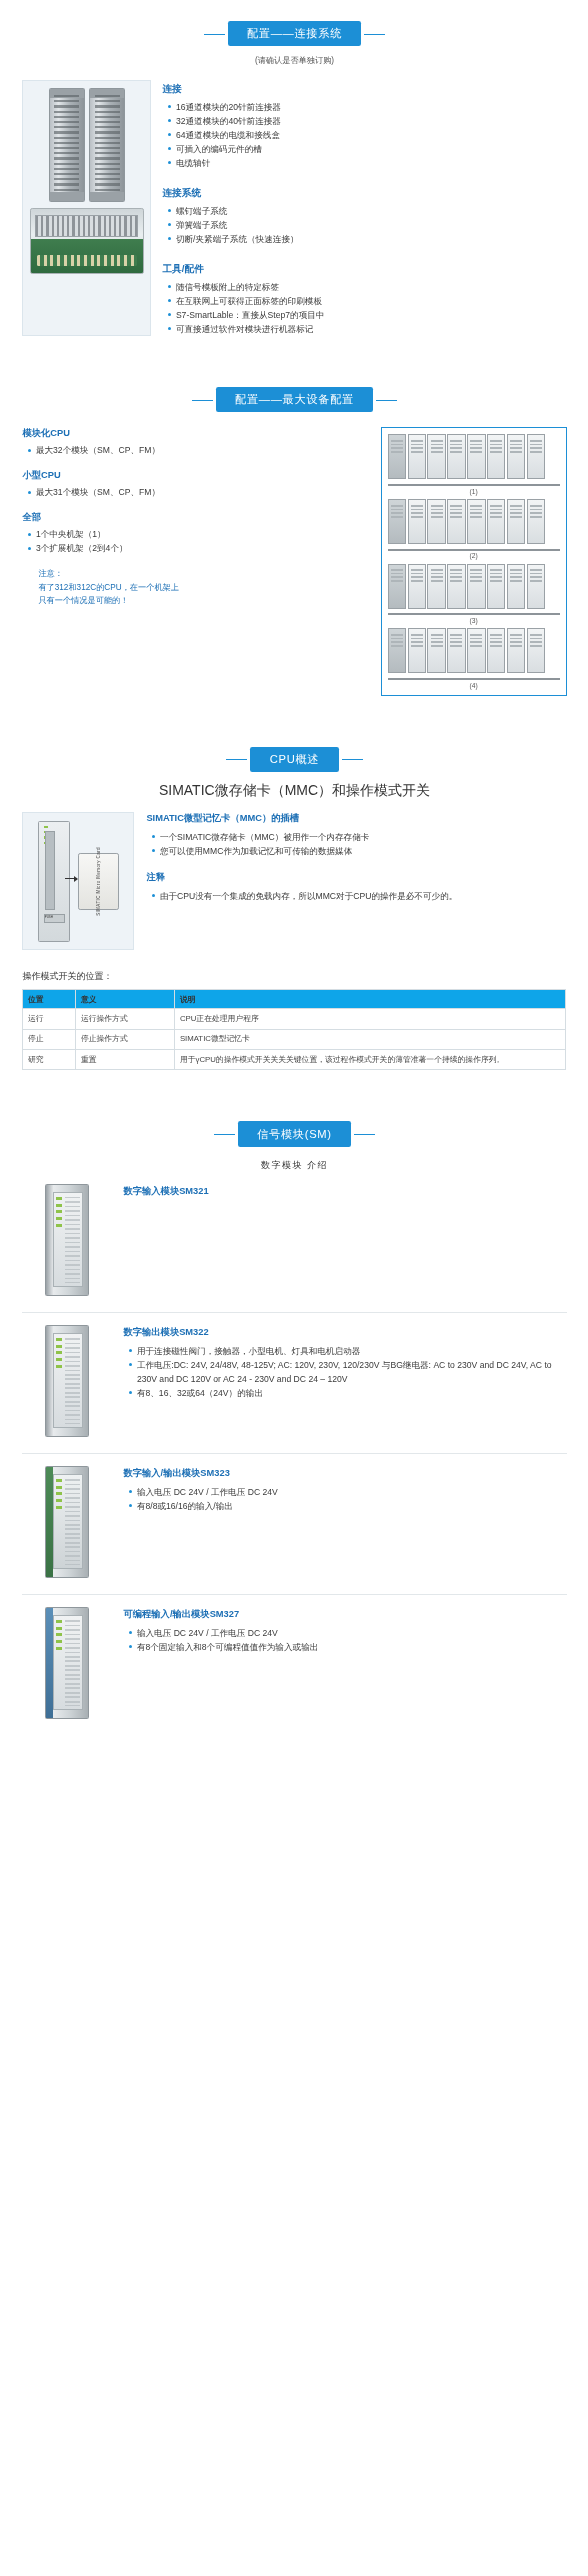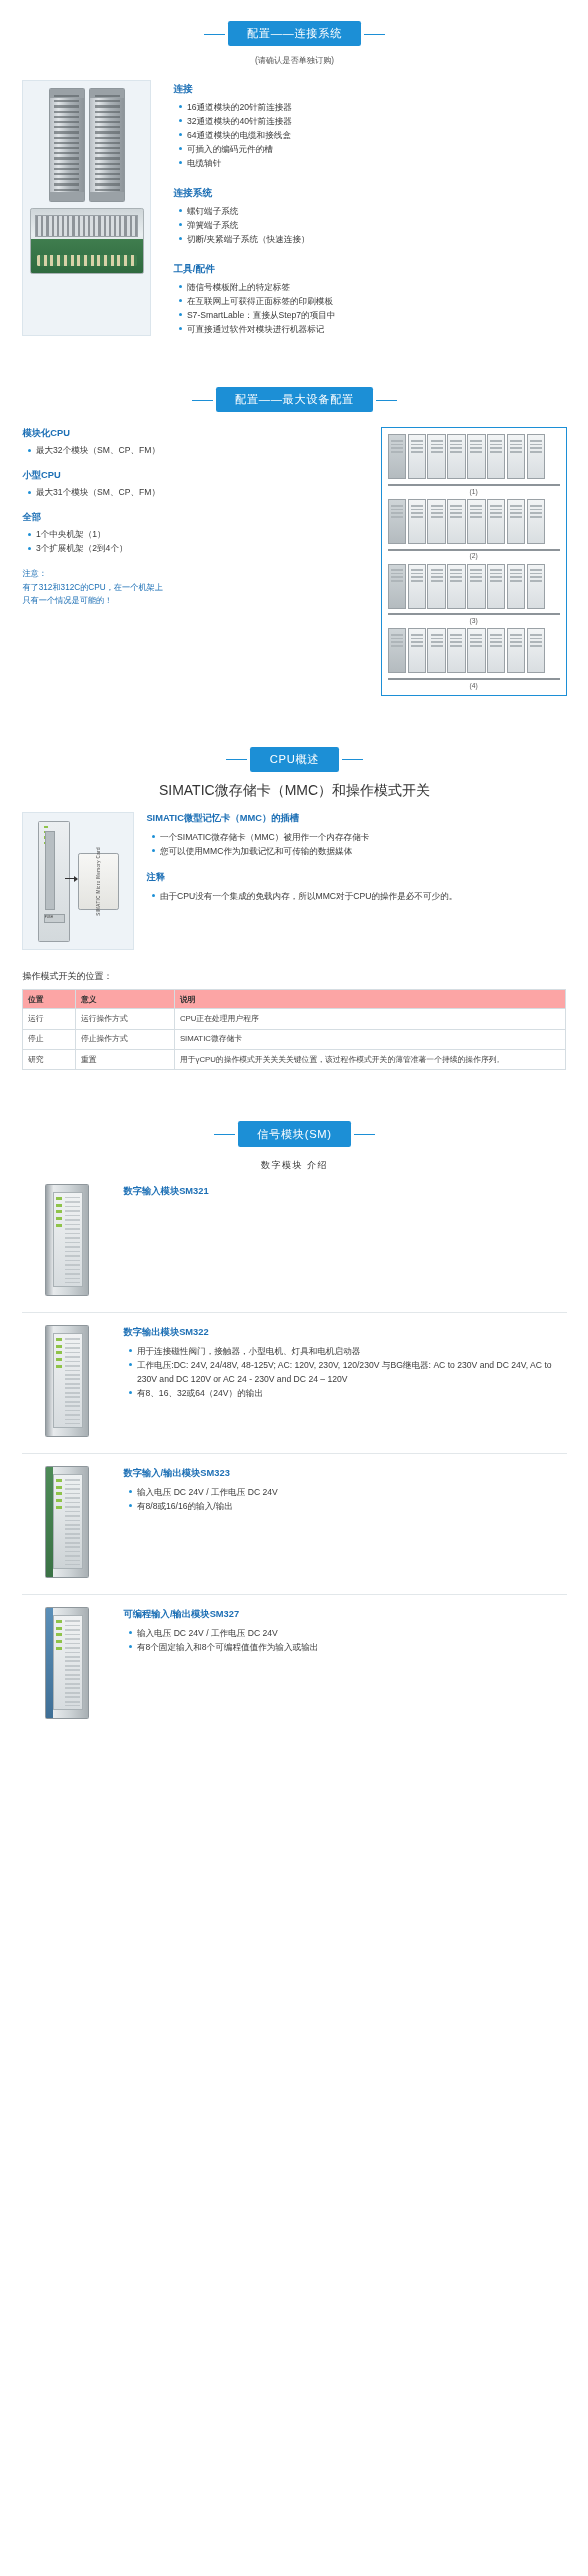--- a/index.html
+++ b/index.html
@@ -37,21 +37,21 @@
     text-align:center;
     font-size:8.2px;
     color:#555;
     margin-top:9px;
   }
 
   
   .conn-row{
     display:flex;
     margin:13.4px 22.4px 0 22.4px;
-    gap:22px;
+    gap:11px;
   }
   .conn-imgcol{
     width:127px;
     flex:0 0 127px;
     background:#eef3f7;
     border:0.7px solid #dbe5ec;
     padding:7.5px 0;
     display:flex;
     flex-direction:column;
     align-items:center;
@@ -142,20 +142,21 @@
     margin:0 0 3px 0;
     font-size:9.3px;
     color:#1c6fb5;
     font-weight:bold;
   }
   .cfg-note{
     font-size:8.2px;
     color:#1c6fb5;
     line-height:13.4px;
     margin-top:10.4px;
+    margin-left:16px;
   }
   .cfg-right{
     flex:0 0 186px;
     width:186px;
     border:0.7px solid #1c8fd6;
     background:#fff;
     padding:6px;
     box-sizing:border-box;
   }
   .rack{
@@ -238,21 +239,21 @@
 
   
   .tbl-caption{
     font-size:9px;color:#333;margin:19.4px 22.4px 6px 22.4px;
   }
   table.modes{
     width:544px;margin:0 22.4px;border-collapse:collapse;
     font-size:7.8px;
   }
   table.modes th{
-    background:#fca5a5;color:#333;font-weight:bold;
+    background:#0ea5e9;color:#333;font-weight:bold;
     border:0.7px solid #d5dde2;padding:3.7px 4.5px;text-align:left;
   }
   table.modes td{
     border:0.7px solid #d5dde2;padding:3.7px 4.5px;vertical-align:top;color:#444;
     line-height:12px;
   }
   table.modes td.c1{width:43px;}
   table.modes td.c2{width:89px;}
 
   
@@ -492,21 +493,21 @@
     </thead>
     <tbody>
       <tr>
         <td class="c1">运行</td>
         <td class="c2">运行操作方式</td>
         <td>CPU正在处理用户程序</td>
       </tr>
       <tr>
         <td class="c1">停止</td>
         <td class="c2">停止操作方式</td>
-        <td>SIMATIC微存储卡</td>
+        <td>SIMATIC微型记忆卡</td>
       </tr>
       <tr>
         <td class="c1">研究</td>
         <td class="c2">重置</td>
         <td>用于үCPU的操作模式开关关关关键位置，该过程作模式开关的薄管准著一个持续的操作序列。</td>
       </tr>
     </tbody>
   </table>
 
   <div class="spacer"></div>

